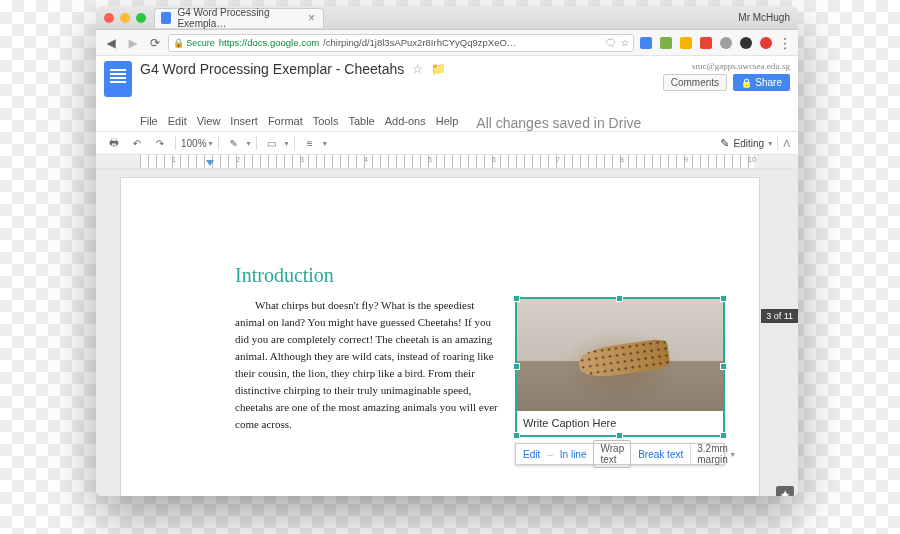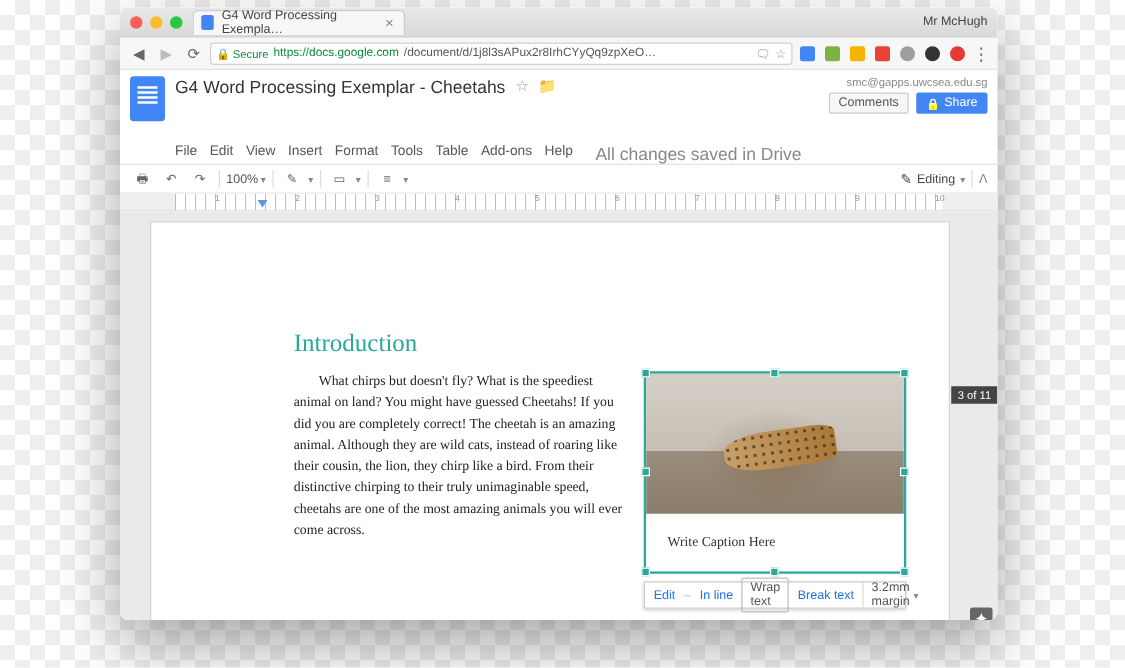--- a/index.html
+++ b/index.html
@@ -45,21 +45,21 @@
   .logo::after{content:"";position:absolute;left:6px;top:8px;width:16px;height:2px;background:#fff;box-shadow:0 4px 0 #fff,0 8px 0 #fff,0 12px 0 #fff;}
   .titles{flex:1;}
   .doctitlerow{display:flex;align-items:center;gap:8px;}
   .doctitle{font-size:14px;color:#333;}
   .star{color:#999;font-size:12px;}
   .folder{color:#999;font-size:12px;}
   .menubar{display:flex;gap:10px;font-size:11px;color:#555;margin-top:2px;}
   .menubar span{cursor:default;margin-top:36px;}
   .savemsg{color:#888;margin-left:8px;font-size:14px;}
   .rightheader{display:flex;flex-direction:column;align-items:flex-end;gap:3px;}
-  .email{font-size:9px;color:#888;}
+  .email{font-size:9px;color:#888;font-family:Liberation Serif, serif;}
   .hbtns{display:flex;gap:6px;}
   .comments{font-size:10px;border:1px solid #ccc;border-radius:2px;padding:2px 7px;color:#555;background:#f7f7f7;}
   .share{font-size:10px;background:#4285f4;color:#fff;border-radius:2px;padding:2px 8px;display:flex;align-items:center;gap:3px;}
   .share::before{content:"🔒";font-size:9px;filter:brightness(2);}
 
   .toolbar{height:24px;border-top:1px solid #e3e3e3;border-bottom:1px solid #e3e3e3;display:flex;align-items:center;padding:0 8px;gap:3px;font-size:10px;color:#555;}
   .tb{width:20px;height:18px;display:flex;align-items:center;justify-content:center;color:#666;}
   .sep{width:1px;height:14px;background:#ddd;margin:0 2px;}
   .zoom{display:flex;align-items:center;gap:2px;}
   .drop{font-size:8px;color:#888;}
@@ -96,21 +96,21 @@
   .h-tl{left:-4px;top:-4px;} .h-tr{right:-4px;top:-4px;} .h-bl{left:-4px;bottom:-4px;} .h-br{right:-4px;bottom:-4px;}
   .h-t{left:50%;top:-4px;margin-left:-4px;} .h-b{left:50%;bottom:-4px;margin-left:-4px;}
   .h-l{left:-4px;top:50%;margin-top:-4px;} .h-r{right:-4px;top:50%;margin-top:-4px;}
   .cheetah{width:100%;height:112px;background:
     radial-gradient(circle at 55% 55%, #b89060 0%, #a07840 8%, transparent 8%),
     radial-gradient(ellipse at 50% 60%, rgba(120,80,40,.3) 0%, transparent 40%),
     linear-gradient(180deg,#d5cfc7 0%,#c7bfb5 55%,#9a8d7c 55%,#8a7d6c 100%);
     position:relative;overflow:hidden;}
   .cheetah::before{content:"";position:absolute;left:30%;top:40%;width:90px;height:30px;background:linear-gradient(90deg,#c9a06a,#a87838);border-radius:40% 20% 20% 40%;transform:rotate(-8deg);}
   .cheetah::after{content:"";position:absolute;left:30%;top:40%;width:90px;height:30px;background-image:radial-gradient(#3a2a18 1.2px,transparent 1.2px);background-size:7px 7px;border-radius:40% 20% 20% 40%;transform:rotate(-8deg);opacity:.7;}
-  .caption{width:100%;padding:17px;font-family:Liberation Serif, serif;font-size:11px;color:#333;background:#fff;}
+  .caption{width:100%;padding:6px;font-family:Liberation Sans, sans-serif;font-size:11px;color:#333;background:#fff;}
 
   .imgtoolbar{margin-top:6px;display:flex;align-items:center;background:#fff;border:1px solid #ccc;box-shadow:0 1px 3px rgba(0,0,0,.2);font-family:Arial,sans-serif;font-size:10px;height:22px;}
   .imgtoolbar .it{padding:0 7px;color:#1a73e8;cursor:default;white-space:nowrap;}
   .imgtoolbar .dash{color:#bbb;}
   .imgtoolbar .active{border:1px solid #bfbfbf;border-radius:2px;padding:2px 6px;color:#555;}
   .imgtoolbar .itg{padding:0 6px;color:#555;display:flex;align-items:center;gap:3px;border-left:1px solid #ddd;height:100%;}
   .addbtn{position:absolute;right:4px;bottom:-8px;width:18px;height:18px;background:#666;color:#fff;border-radius:2px;display:flex;align-items:center;justify-content:center;font-size:14px;}
 </style>
 </head>
 <body>
@@ -131,21 +131,21 @@
     <div class="user">Mr McHugh</div>
   </div>
 
   <div class="addrbar">
     <div class="navbtn">◀</div>
     <div class="navbtn" style="opacity:.4">▶</div>
     <div class="navbtn">⟳</div>
     <div class="omnibox">
       <span class="lock">🔒 <span>Secure</span></span>
       <span style="color:#0a8a3a">https://docs.google.com</span>
-        <span>/document/d/1j8l3sAPux2r8IrhCYyQq9zpXeO…</span>
+        <span>/chirping/d/1j8l3sAPux2r8IrhCYyQq9zpXeO…</span>
       <span style="margin-left:auto;color:#888">🗨</span>
       <span style="color:#888">☆</span>
     </div>
     <div class="ext">
         <div class="e" style="background:#4285f4"></div>
       </div>
     <div class="ext">
         <div class="e" style="background:#7cb342"></div>
       </div>
     <div class="ext">

